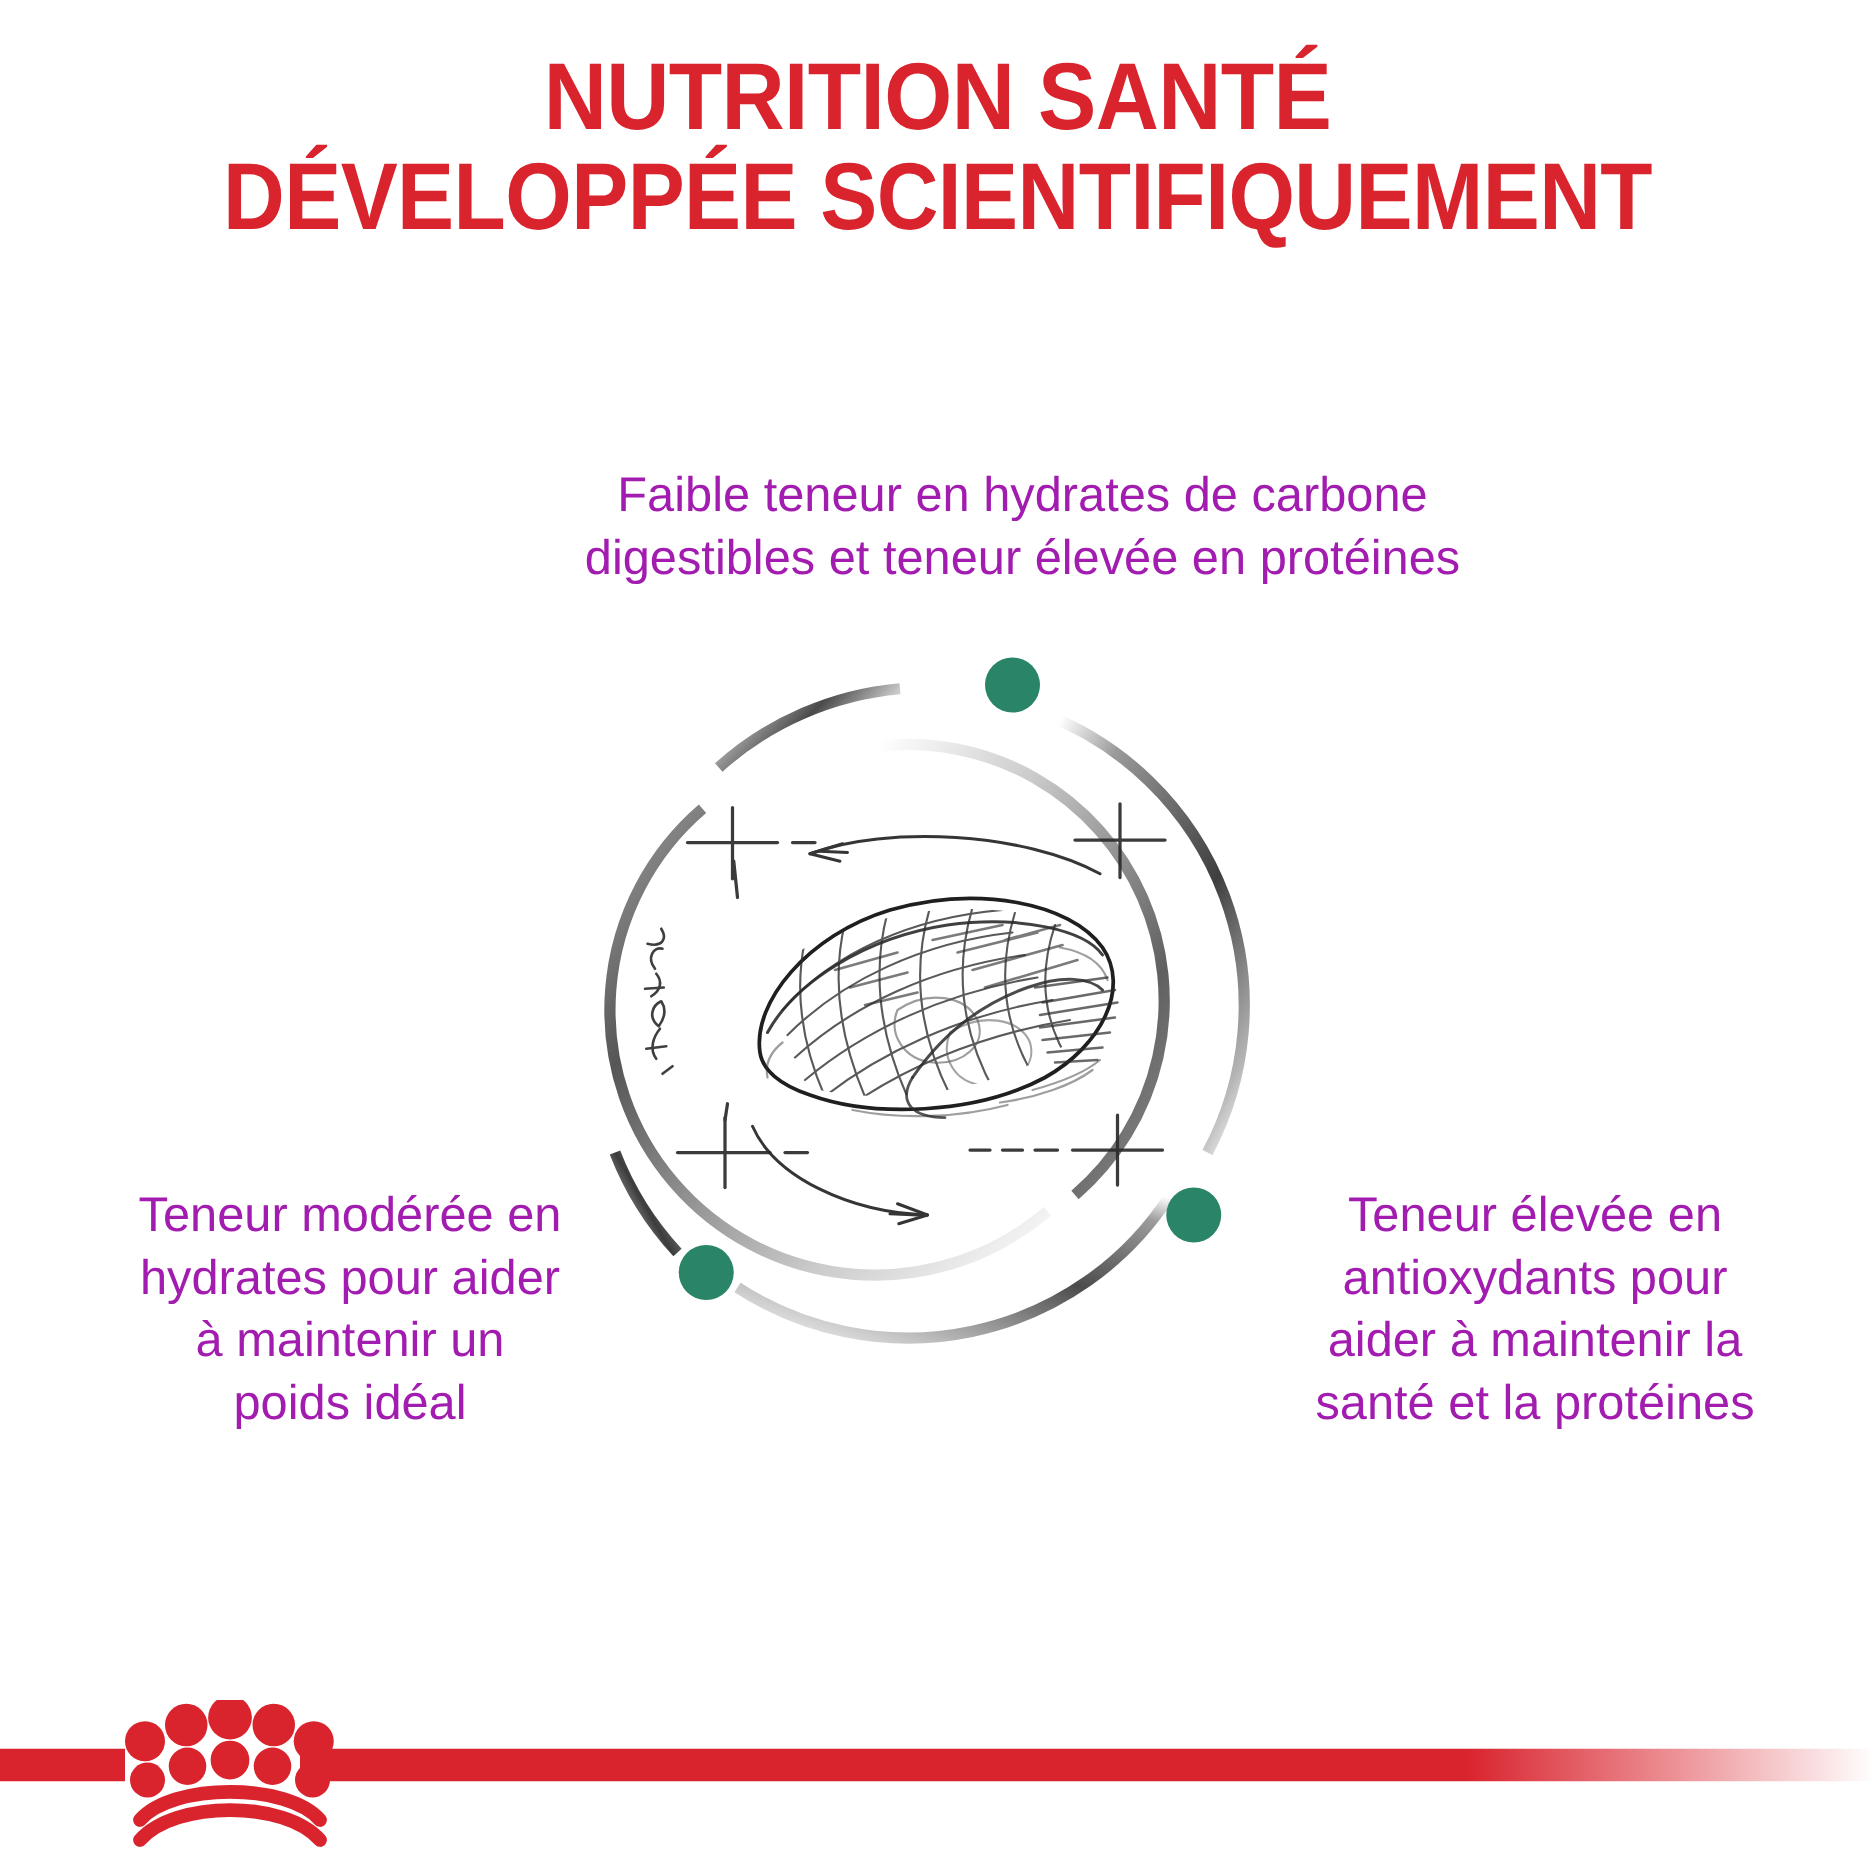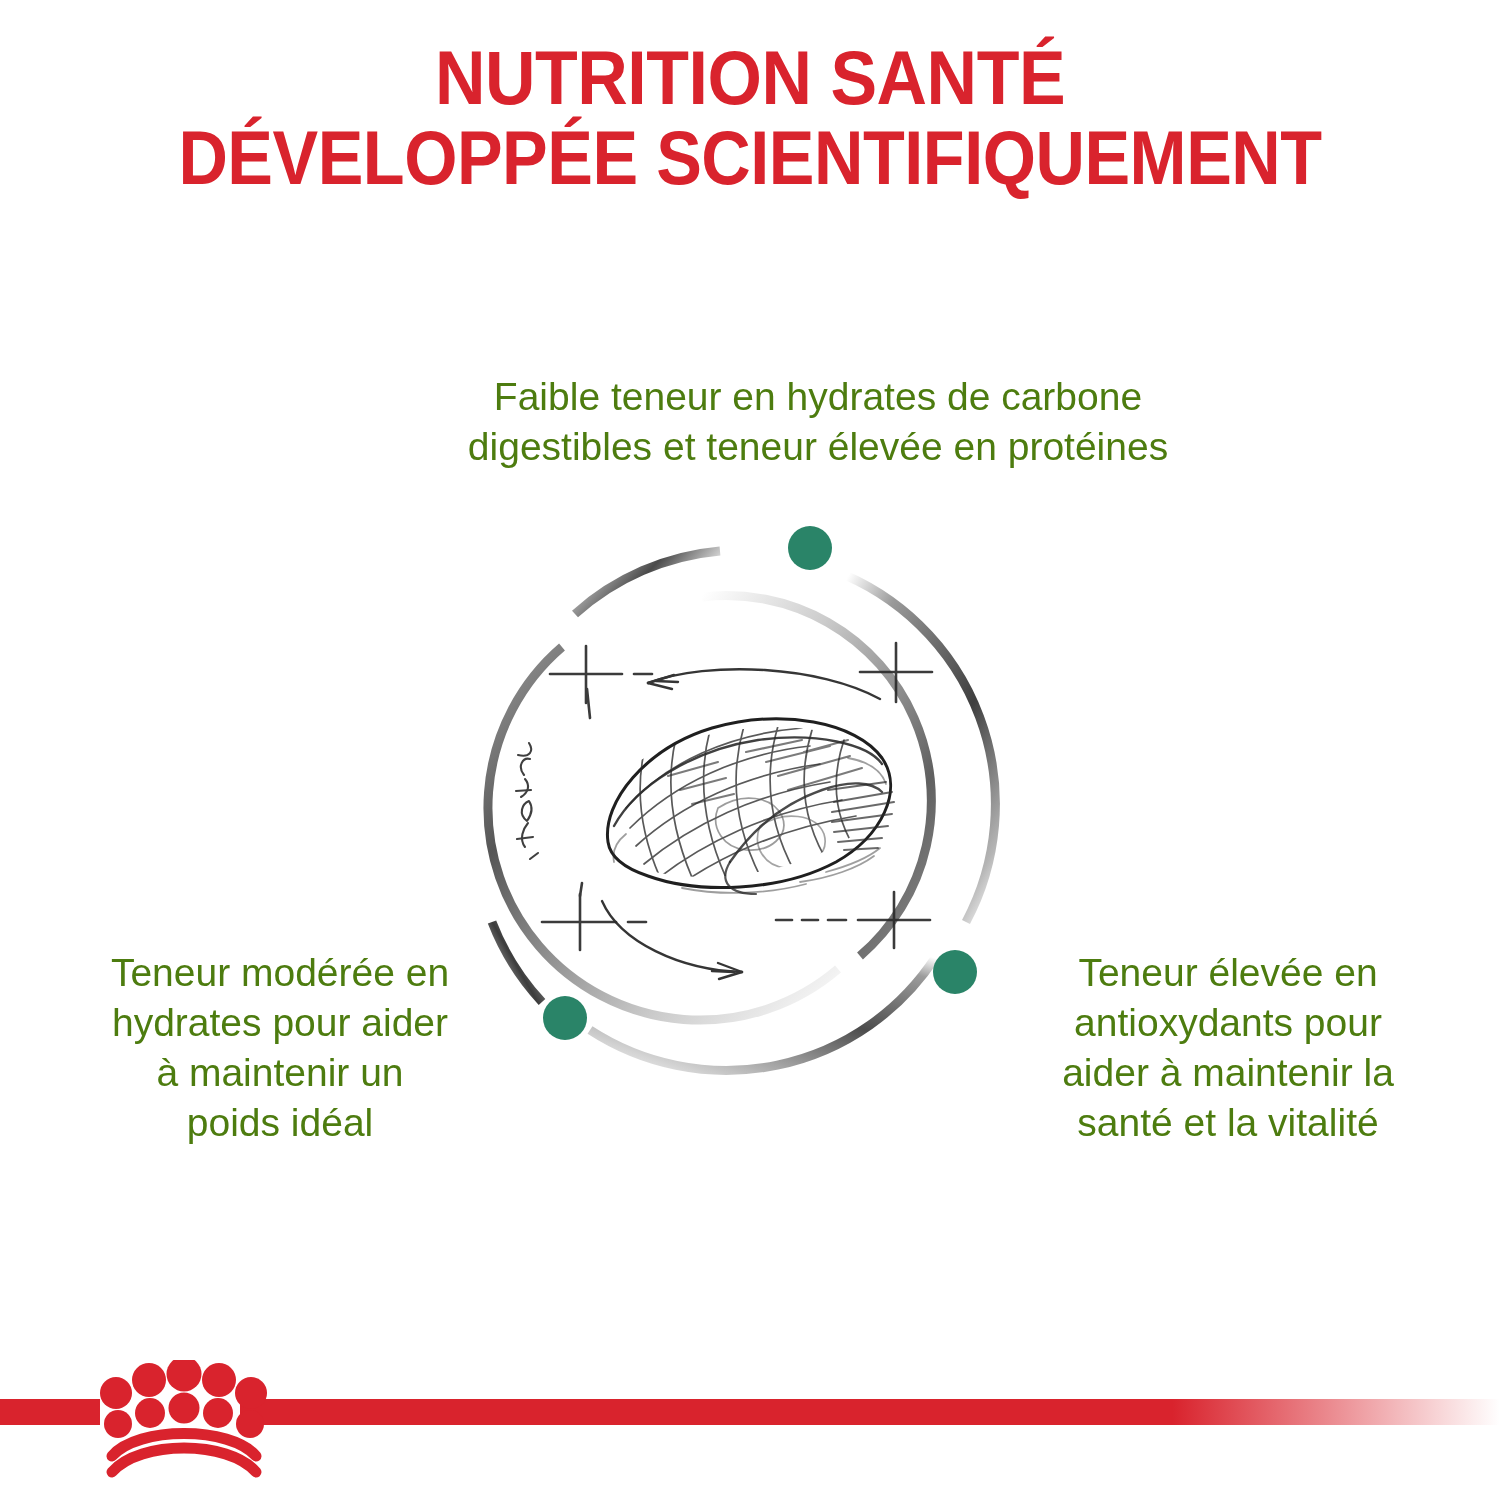--- a/index.html
+++ b/index.html
@@ -44,21 +44,21 @@
     white-space: nowrap;
   }
   .title-line.l2 {
     font-size: 76px;
     transform: scaleX(0.90);
   }
 
   
   .caption {
     position: absolute;
-    color: #4d7c0f;
+    color: #a21caf;
     font-family: "Liberation Sans", sans-serif;
     font-weight: normal;
     font-size: 39px;
     line-height: 1.28;
     text-align: center;
     white-space: pre-line;
   }
   #caption-top {
     left: 378px;
     top: 372px;
@@ -109,21 +109,21 @@
 digestibles et teneur élevée en protéines</div>
 
   <div class="caption" id="caption-left">Teneur modérée en
 hydrates pour aider
 à maintenir un
 poids idéal</div>
 
   <div class="caption" id="caption-right">Teneur élevée en
 antioxydants pour
 aider à maintenir la
-santé et la vitalité</div>
+santé et la protéines</div>
 
   <div id="diagram">
     <svg width="620" height="620" viewBox="0 0 620 620" xmlns="http://www.w3.org/2000/svg">
       <defs>
 
         <linearGradient id="gA" x1="0%" y1="0%" x2="100%" y2="40%">
           <stop offset="0%" stop-color="#ffffff"></stop>
           <stop offset="22%" stop-color="#b9b9b9"></stop>
           <stop offset="55%" stop-color="#4a4a4a"></stop>
           <stop offset="88%" stop-color="#cfcfcf"></stop>

